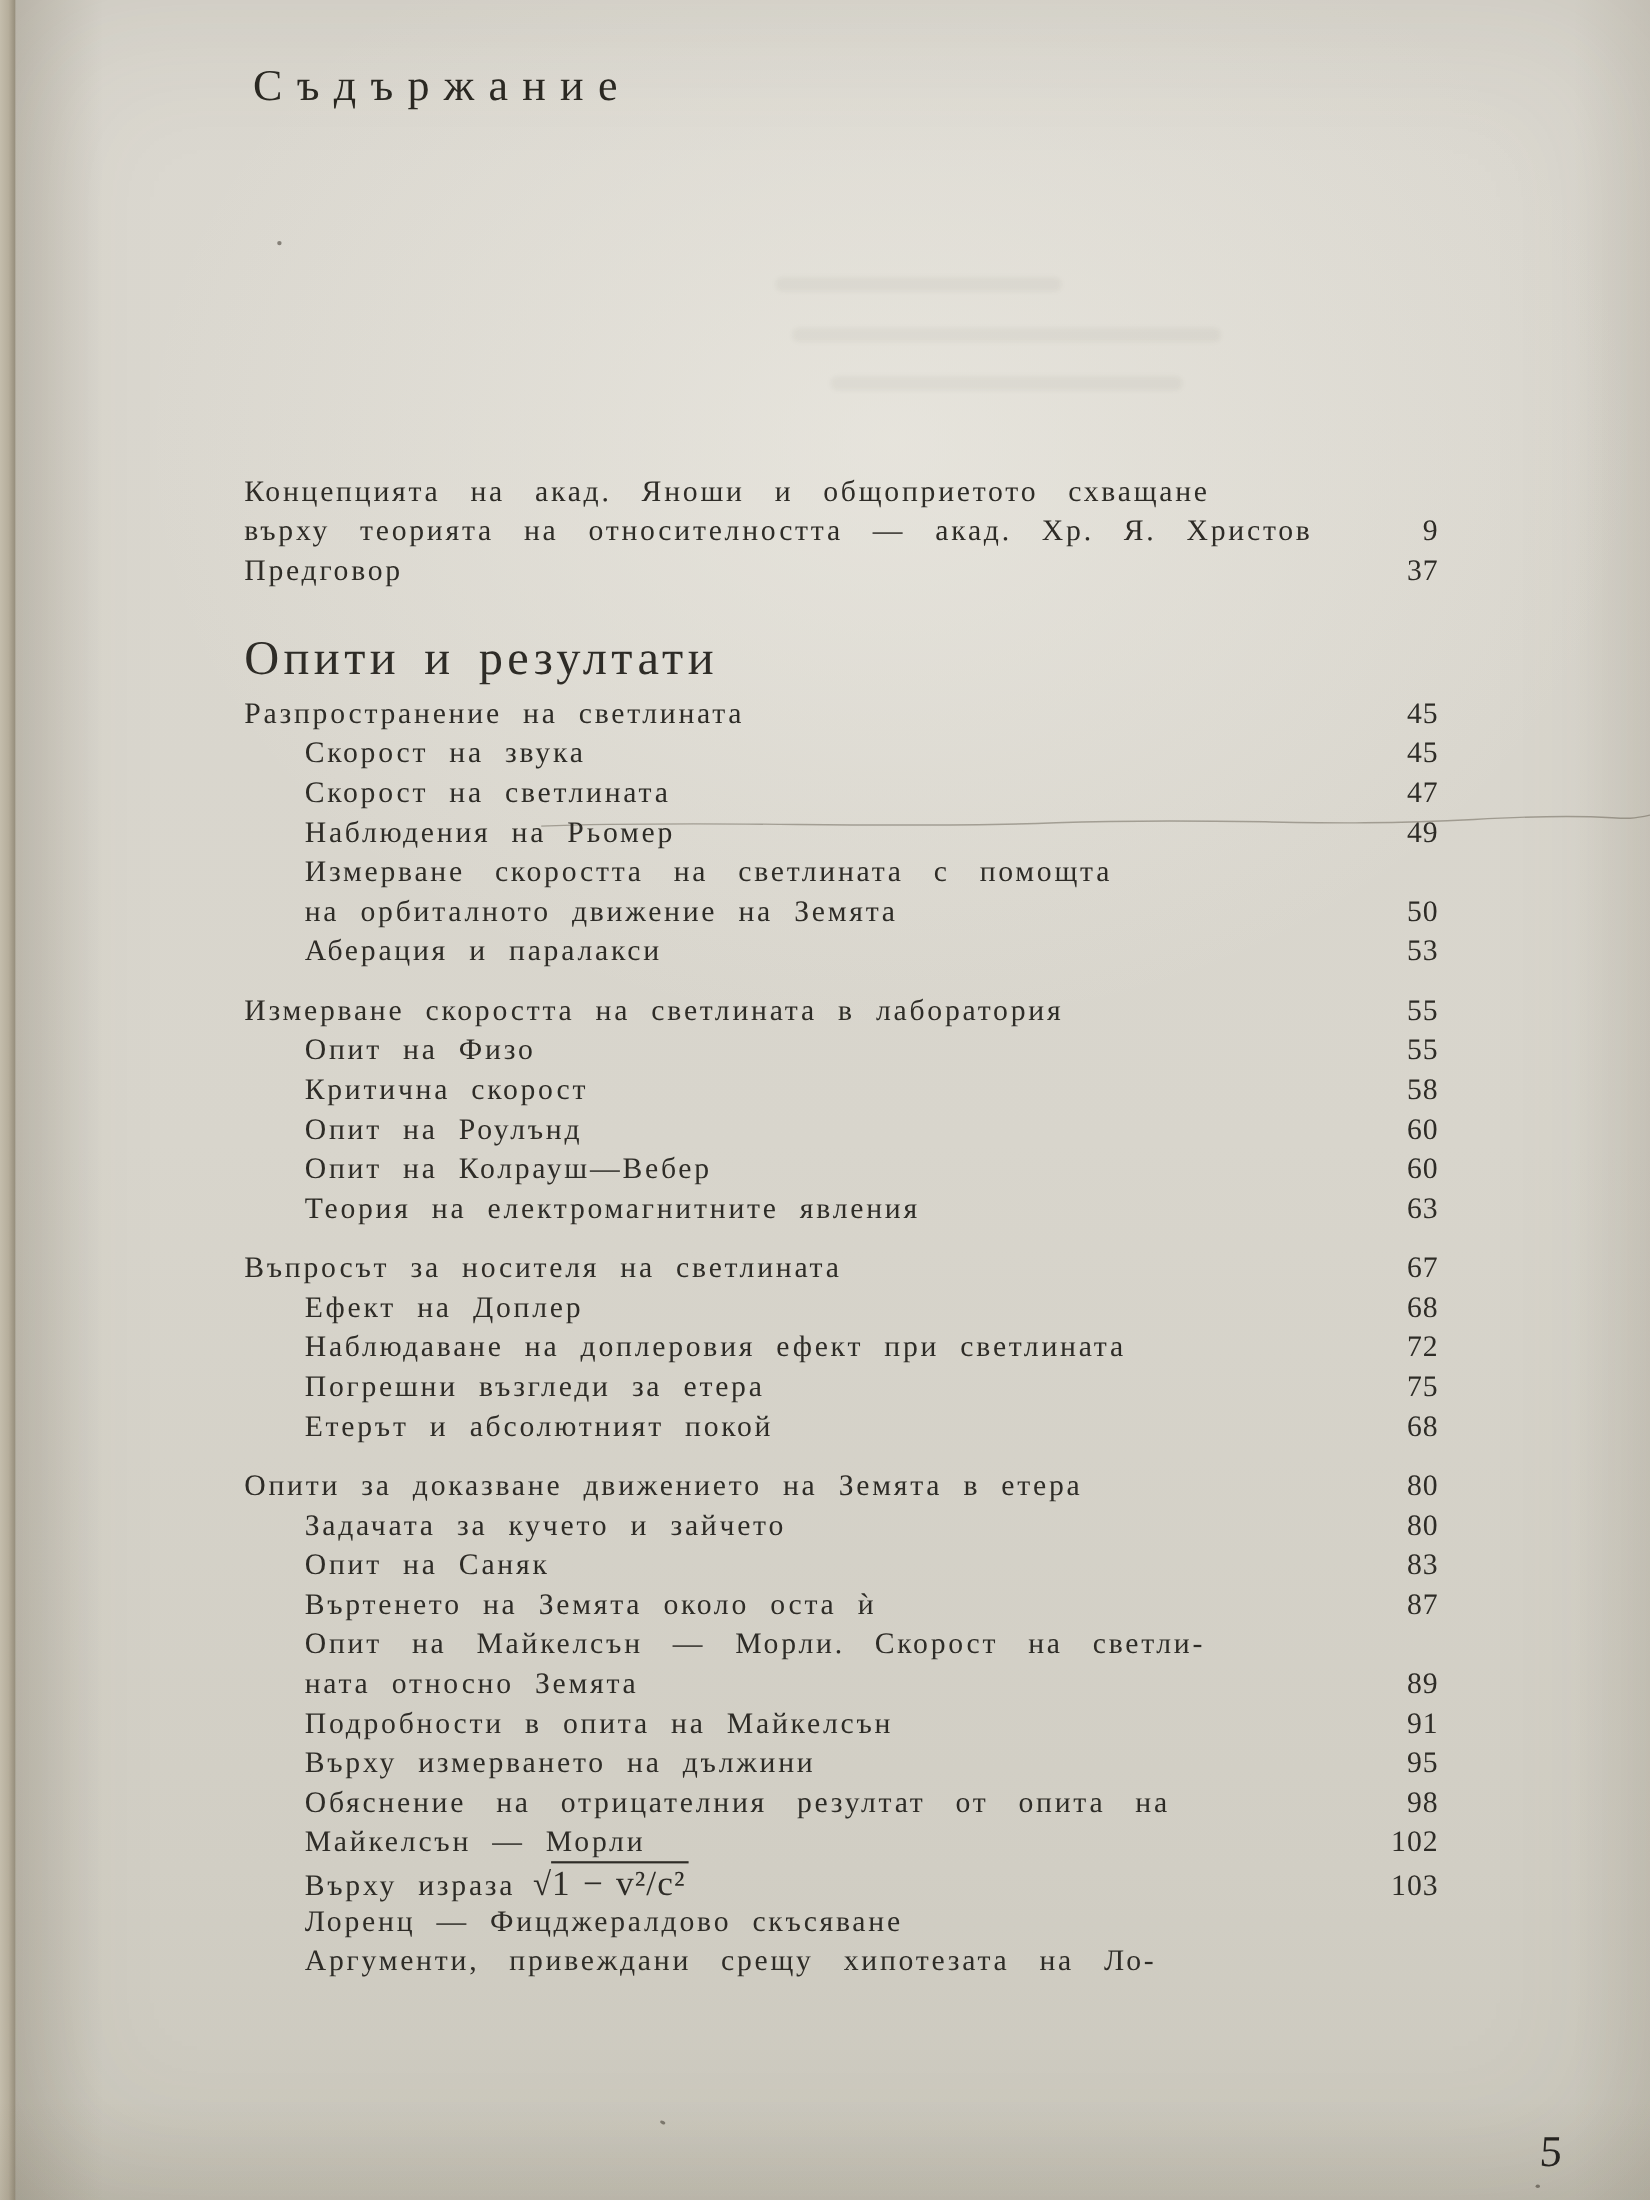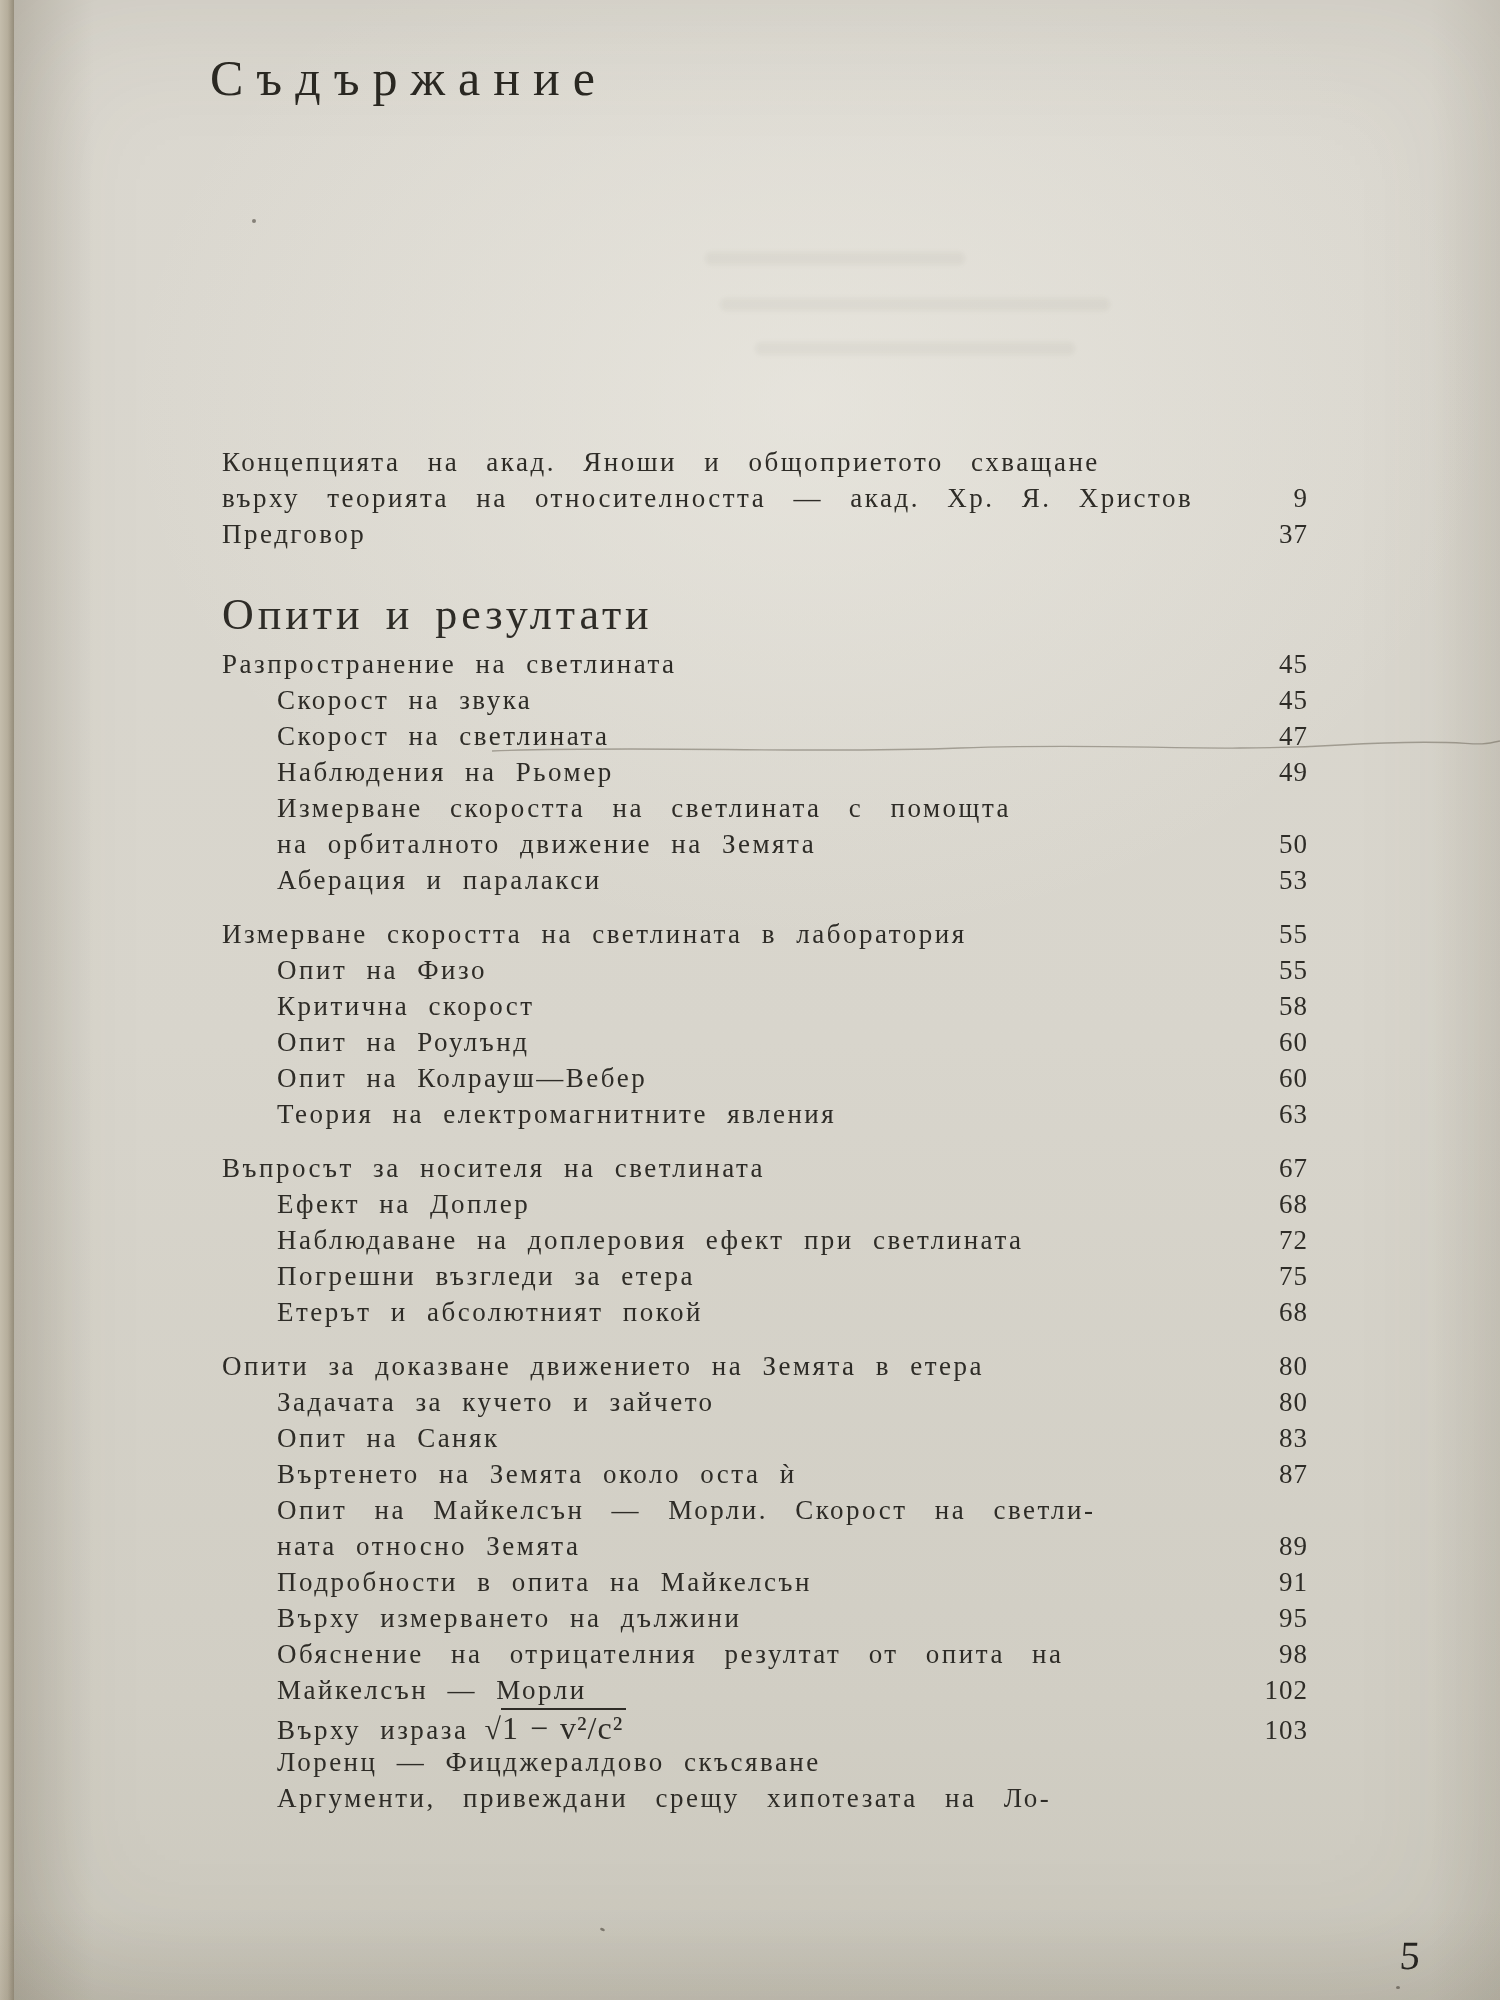--- a/index.html
+++ b/index.html
@@ -28,25 +28,25 @@
   .ghost.g1{left:720px;top:298px;width:390px;}
   .ghost.g2{left:755px;top:342px;width:320px;}
   .ghost.g3{left:705px;top:252px;width:260px;}
   .speck{position:absolute;border-radius:50%;background:rgba(62,57,47,.55);}
   .speck.s1{left:600px;top:1928px;width:5px;height:3px;transform:rotate(25deg);}
   .speck.s2{left:1396px;top:1986px;width:4px;height:3px;}
   .speck.s3{left:252px;top:219px;width:4px;height:4px;}
 
   
   .title{
-    position:absolute;left:210px;top:48px;
-    font-size:50px;line-height:60px;letter-spacing:13px;
+    position:absolute;left:230px;top:48px;
+    font-size:40px;line-height:60px;letter-spacing:13px;
     color:#2a2822;white-space:nowrap;
   }
-  .toc{position:absolute;left:222px;top:444px;width:1086px;}
+  .toc{position:absolute;left:222px;top:428px;width:1086px;}
   .row{
     display:flex;align-items:baseline;
     height:36px;line-height:36px;
     font-size:27px;letter-spacing:2.5px;word-spacing:10px;
     white-space:nowrap;
   }
   .row.indent{padding-left:55px;}
   .row.ws{word-spacing:18px;}
   .row.gap-sm{gap:32px;}
   .row.gap-lg{margin-top:18px;}

